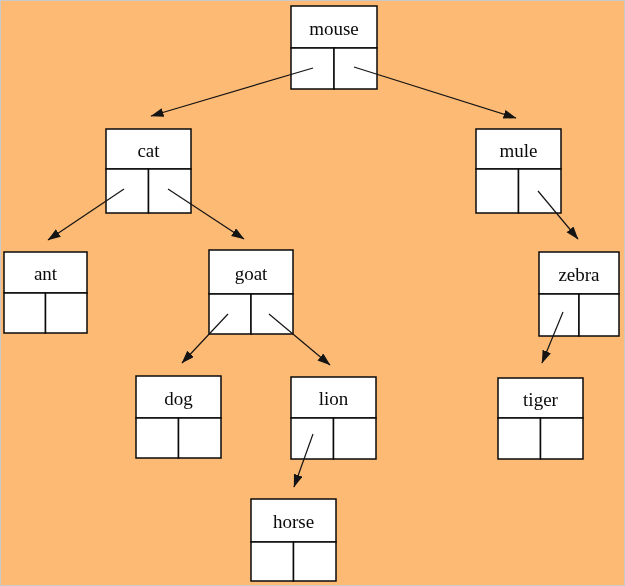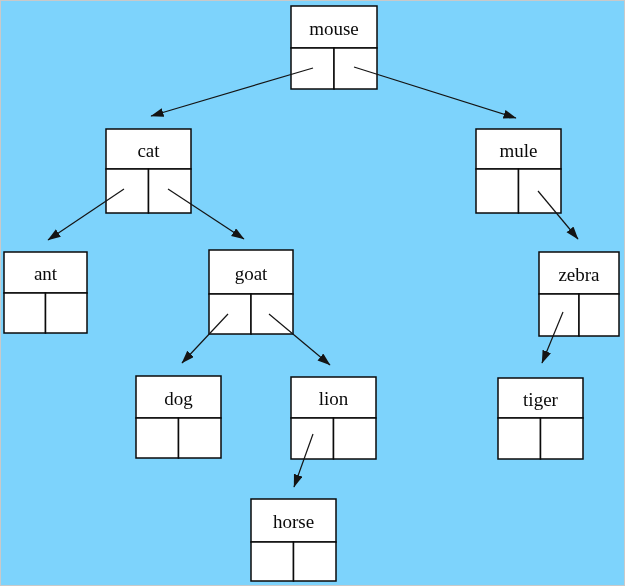--- a/index.html
+++ b/index.html
@@ -5,21 +5,21 @@
   html, body {
     margin: 0;
     padding: 0;
     background: #ffffff;
   }
   .page {
     width: 625px;
     height: 586px;
     box-sizing: border-box;
     border: 1px solid #c9c9c9;
-    background: #7dd3fc;
+    background: #fdba74;
     position: relative;
     overflow: hidden;
   }
   svg {
     display: block;
   }
   .node-label {
     font-family: "Liberation Serif", "DejaVu Serif", serif;
     font-size: 19px;
     fill: #0a0a0a;

